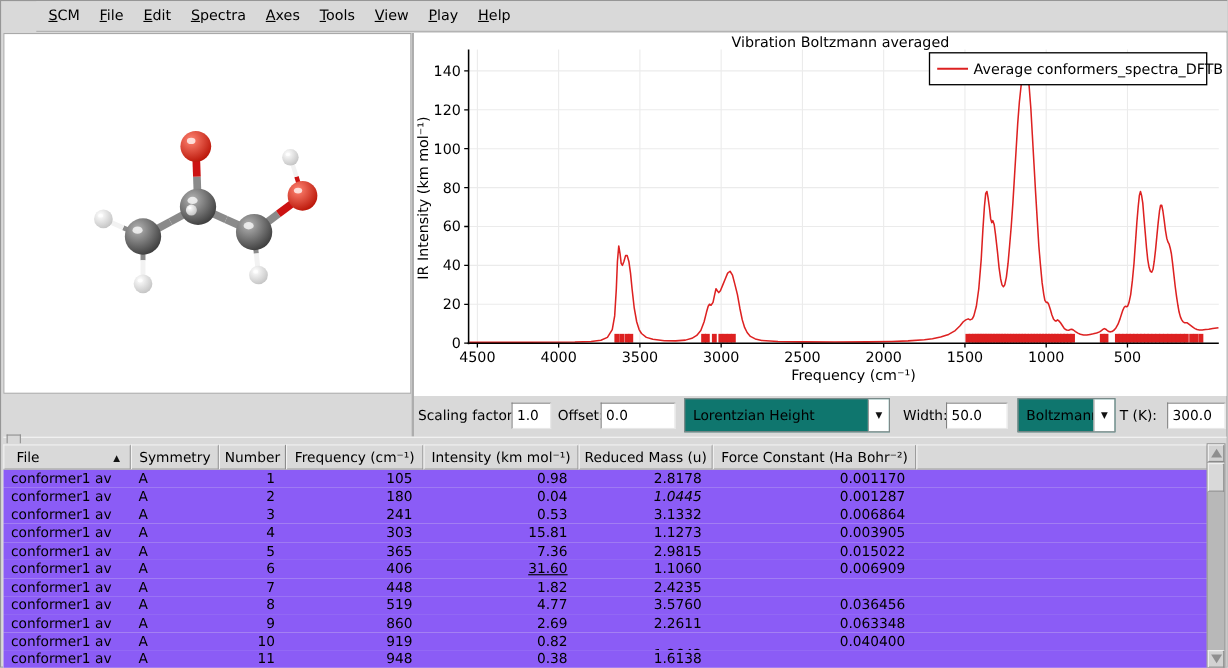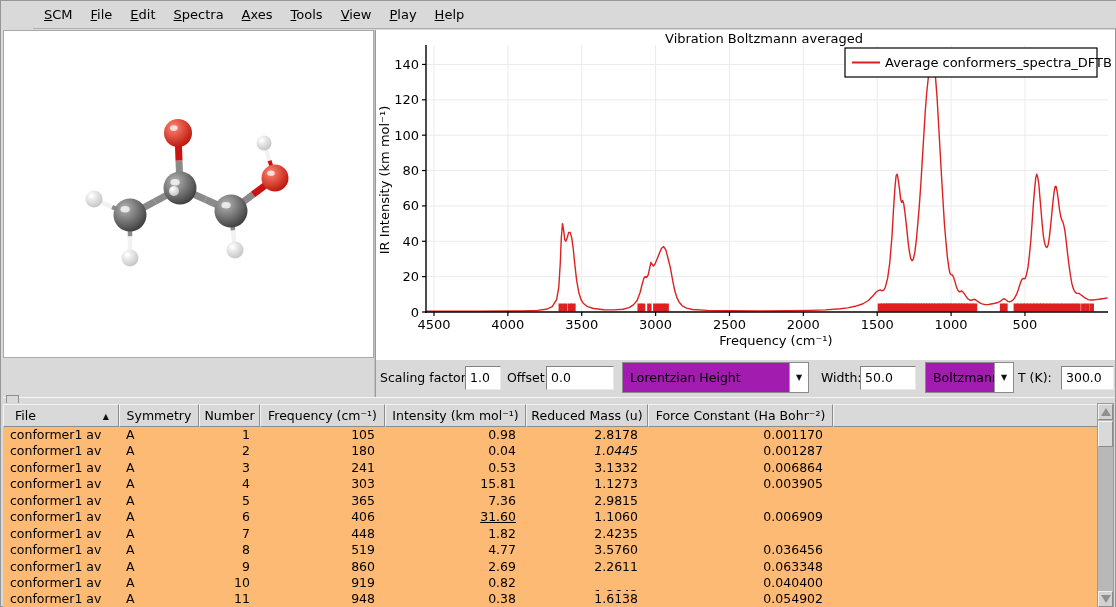--- a/index.html
+++ b/index.html
@@ -19,39 +19,39 @@
   .chart-panel { position:absolute; left:375px; top:29px; width:739px; height:330px; background:#ffffff; }
   .v-divider { position:absolute; left:373px; top:29px; width:2px; height:367px; background:#c0c0c0; border-right:1px solid #9a9a9a; }
 
   
   .status-row { position:absolute; left:2px; top:357px; width:371px; height:39px; display:flex; align-items:center; }
   .status-text { font-size:12.5px; color:#1a1a1a; padding-left:7px; white-space:pre; }
   .controls-row { position:absolute; left:375px; top:359px; width:741px; height:37px; }
   .ctl-label { position:absolute; font-size:12.5px; color:#000; top:10px; white-space:nowrap; }
   .ctl-input { position:absolute; top:6px; height:24px; background:#fff; border:1px solid #828282;
                border-bottom-color:#e8e8e8; border-right-color:#e8e8e8; font-size:12.5px; padding:3px 4px 0 4px; color:#000; }
-  .ctl-combo { position:absolute; top:2px; height:31px; background:#a21caf; border:1px solid #8a8a8a;
+  .ctl-combo { position:absolute; top:2px; height:31px; background:#0f766e; border:1px solid #8a8a8a;
                display:flex; align-items:center; font-size:12.5px; color:#000; }
   .combo-text { flex:1; padding-left:7px; overflow:hidden; white-space:nowrap; }
   .combo-btn { width:19px; height:100%; border-left:1px solid #9a9a9a; display:flex; align-items:center;
                justify-content:center; font-size:8px; color:#111; background:#fff; }
 
   
   .table-area { position:absolute; left:2px; top:396px; width:1112px; height:211px; background:#d9d9d9;
                 border-top:1px solid #f5f5f5; }
   .grip { position:absolute; left:3px; top:-3px; width:13px; height:8px; background:#d9d9d9;
           border:1px solid #8f8f8f; border-bottom:none; }
   .thead { position:absolute; left:0px; top:6px; height:23px; width:1095px; display:flex; }
   .th { background:#d9d9d9; border:1px solid #8c8c8c; border-top-color:#f2f2f2; border-left-color:#f2f2f2;
         font-size:12.5px; color:#000; display:flex; align-items:center; justify-content:center;
         overflow:hidden; white-space:nowrap; position:relative; }
   .th.left { justify-content:flex-start; padding-left:11px; }
   .sort-arrow { position:absolute; right:9px; top:7px; font-size:8px; color:#111; }
   .tbody { position:absolute; left:0px; top:29px; width:1095px; height:182px; overflow:hidden; background:#ececec; }
-  .tr { display:flex; height:16.45px; background:#fdba74; }
+  .tr { display:flex; height:16.45px; background:#8b5cf6; }
   .td { font-size:12.5px; color:#000; white-space:nowrap; overflow:hidden; line-height:16.4px; }
   .td.left { text-align:left; padding-left:7px; }
   .td.right { text-align:right; padding-right:10px; }
 
   
   .vscroll { position:absolute; right:1px; top:5px; width:17px; height:205px; background:#b8b8b8;
              border:1px solid #9a9a9a; }
   .sb-btn { position:absolute; left:0; width:15px; height:16px; background:#d2d2d2; display:flex;
             align-items:center; justify-content:center; border:1px solid #f0f0f0; border-bottom-color:#8a8a8a; border-right-color:#8a8a8a; }
   .sb-btn.up { top:0; } .sb-btn.down { bottom:0; }
@@ -372,20 +372,21 @@
           <div class="td right" style="width: 185px;">0.003905</div>
           <div class="td left" style="width: 265px;"></div>
         </div>
         <div class="tr">
           <div class="td left" style="width: 116px;">conformer1 av</div>
           <div class="td left" style="width: 80px;">A</div>
           <div class="td right" style="width: 61px;">5</div>
           <div class="td right" style="width: 125px;">365</div>
           <div class="td right" style="width: 141px;">7.36</div>
           <div class="td right" style="width: 122px;">2.9815</div>
+          <div class="td right" style="width: 185px;">0.015022</div>
           <div class="td left" style="width: 265px;"></div>
         </div>
         <div class="tr">
           <div class="td left" style="width: 116px;">conformer1 av</div>
           <div class="td left" style="width: 80px;">A</div>
           <div class="td right" style="width: 61px;">6</div>
           <div class="td right" style="width: 125px;">406</div>
           <div class="td right" style="width: 141px; text-decoration: underline;">31.60</div>
           <div class="td right" style="width: 122px;">1.1060</div>
           <div class="td right" style="width: 185px;">0.006909</div>
@@ -431,21 +432,20 @@
           <div class="td right" style="width: 185px;">0.040400</div>
           <div class="td left" style="width: 265px;"></div>
         </div>
         <div class="tr">
           <div class="td left" style="width: 116px;">conformer1 av</div>
           <div class="td left" style="width: 80px;">A</div>
           <div class="td right" style="width: 61px;">11</div>
           <div class="td right" style="width: 125px;">948</div>
           <div class="td right" style="width: 141px;">0.38</div>
           <div class="td right" style="width: 122px;">1.6138</div>
-          <div class="td right" style="width: 185px;">0.054902</div>
           <div class="td left" style="width: 265px;"></div>
         </div>
       </div>
     <div class="vscroll">
       <div class="sb-btn up">
           <div class="sb-tri up"></div>
         </div>
       <div class="sb-thumb"></div>
       <div class="sb-btn down">
           <div class="sb-tri down"></div>

